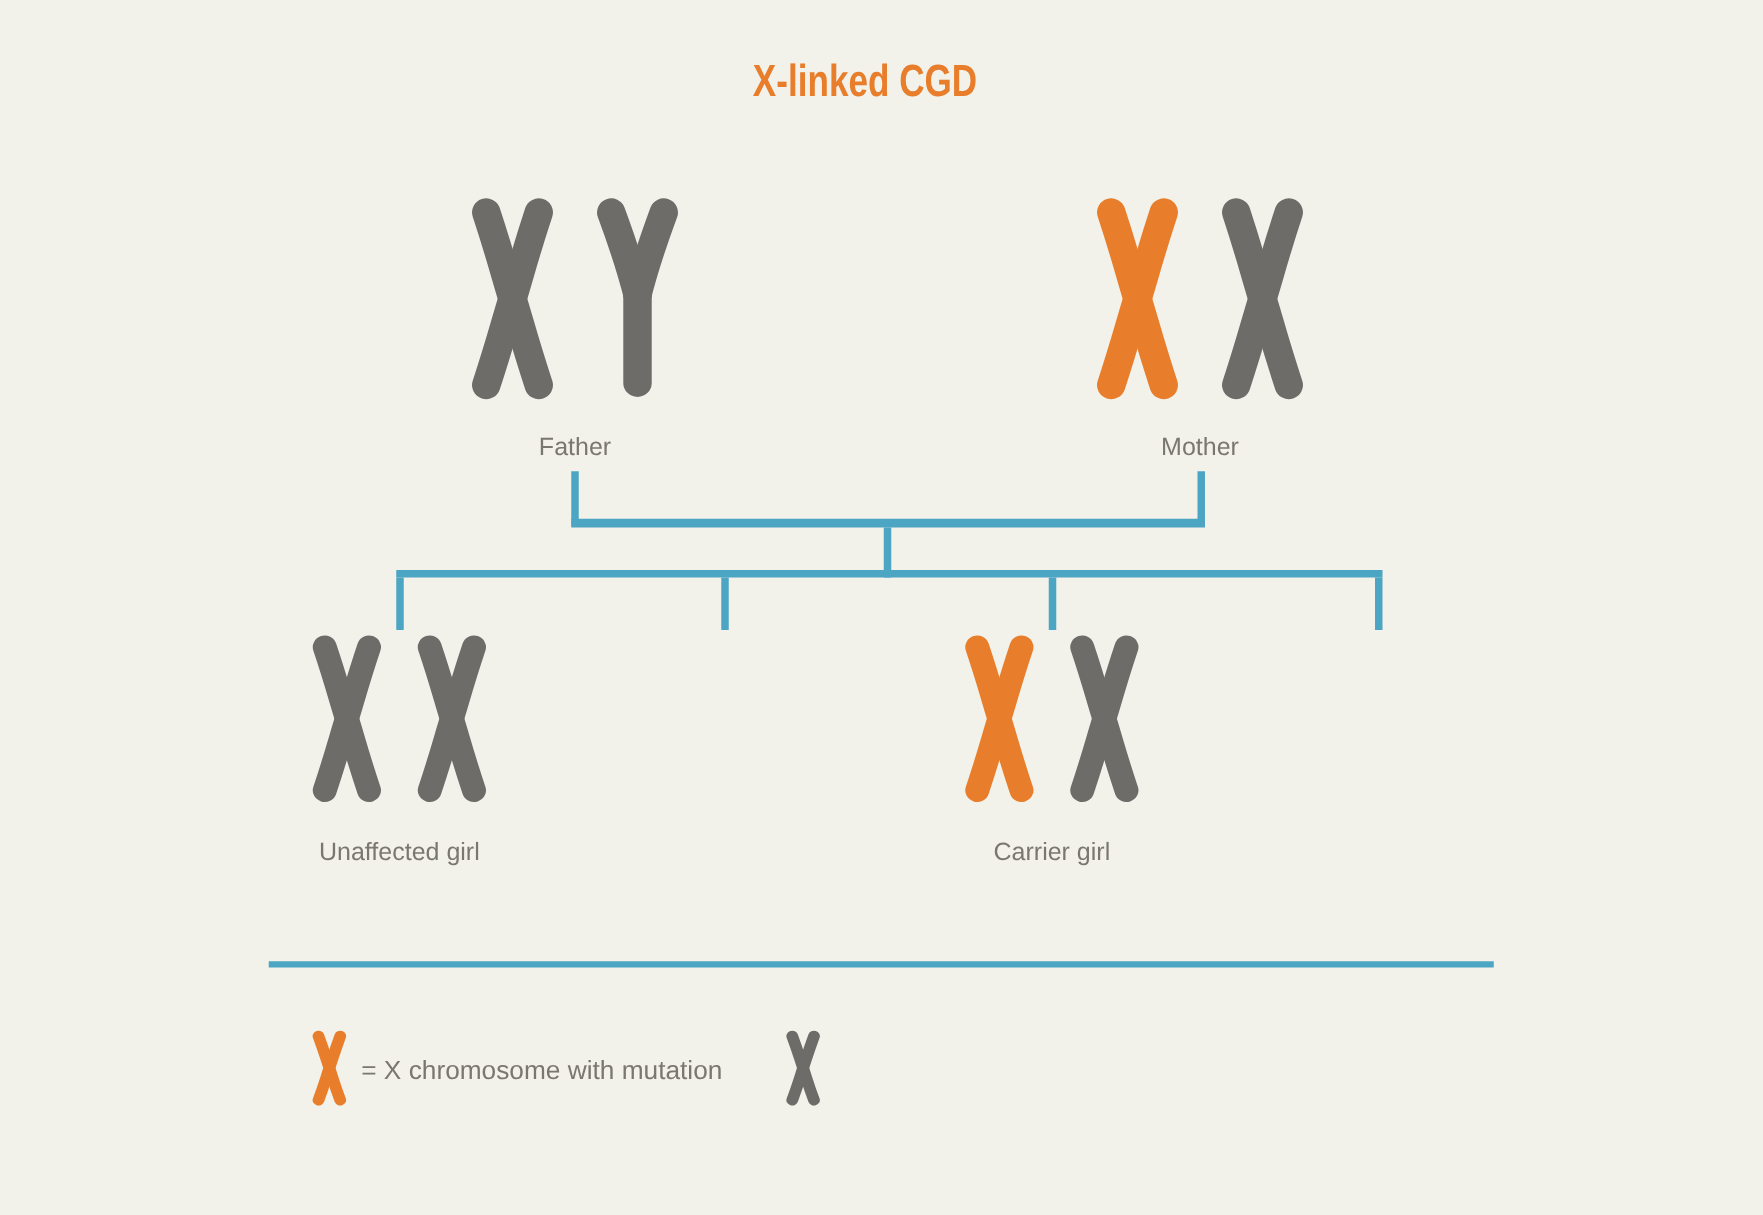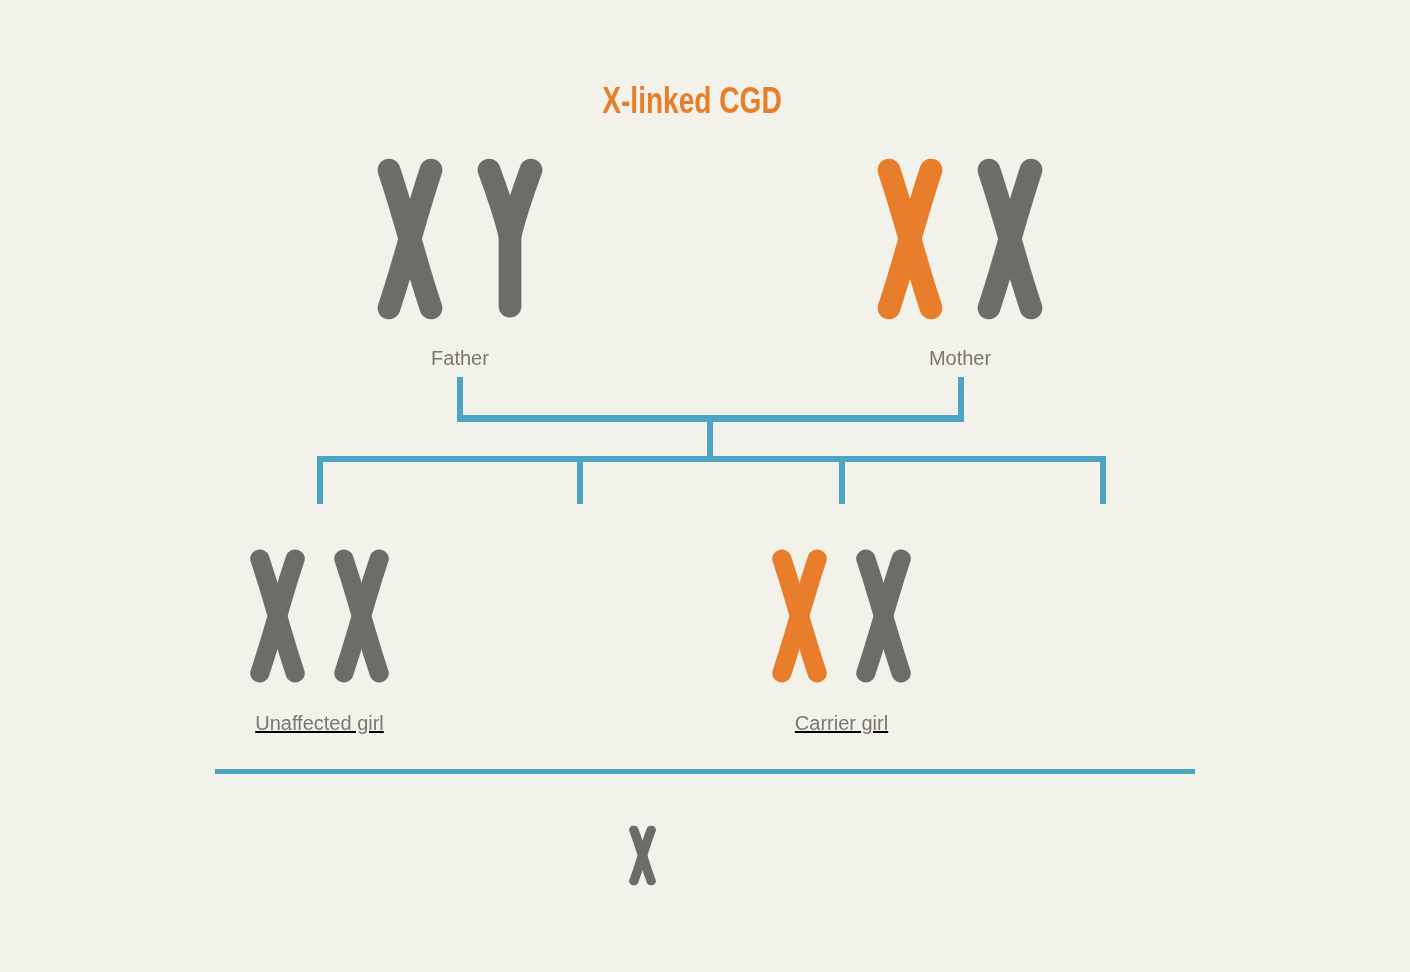--- a/index.html
+++ b/index.html
@@ -25,21 +25,20 @@
   
   .title {
     position: absolute;
     left: 692px;
     top: 44px;
     transform: translateX(-50%);
     white-space: nowrap;
     color: var(--orange);
     font-size: 36px;
     font-weight: bold;
-    margin-top: 36px;
   }
   .title .condense {
     display: inline-block;
     transform: scaleX(0.78);
     transform-origin: 50% 50%;
     letter-spacing: 0px;
   }
 
   
   .line {
@@ -55,21 +54,21 @@
     align-items: center;
   }
   .person .chromes { display: flex; }
   .parent { top: 157px; }
   .parent .chromes { gap: 30px; }
   .parent .chromes svg { width: 70px; height: 164px; }
   .parent .person-label { margin-top: 26px; }
   .father { left: 375px; }
   .mother { left: 875px; justify-content: flex-end; }
 
-  .child { top: 548px; text-decoration: underline; }
+  .child { top: 507px; }
   .child .chromes { gap: 25px; }
   .child .chromes svg { width: 59px; height: 136px; }
   .child .person-label { margin-top: 28px; }
   .child0 { left: 248px; }
   .child1 { left: 508px; }
   .child2 { left: 770px; }
   .child3 { left: 1030px; }
 
   .person-label {
     font-size: 20px;
@@ -186,19 +185,25 @@
         </svg>
         <svg viewBox="0 0 80 190" preserveAspectRatio="none" class="chrome norm">
           <use href="#chr-X"></use>
         </svg>
       </div>
     <div class="person-label">Carrier girl</div>
   </div>
 
   <div class="separator"></div>
 
+  <div class="legend-item li0">
+    <span class="licon"><svg viewBox="0 0 80 190" preserveAspectRatio="none" class="chrome mut">
+          <use href="#chr-X"></use>
+        </svg></span>
+    <span class="legend-label">= X chromosome with mutation</span>
+  </div>
   <div class="legend-item li1">
     <span class="licon"><svg viewBox="0 0 80 190" preserveAspectRatio="none" class="chrome norm">
           <use href="#chr-X"></use>
         </svg></span>
   </div>
 
 </div>
 
 </body></html>

